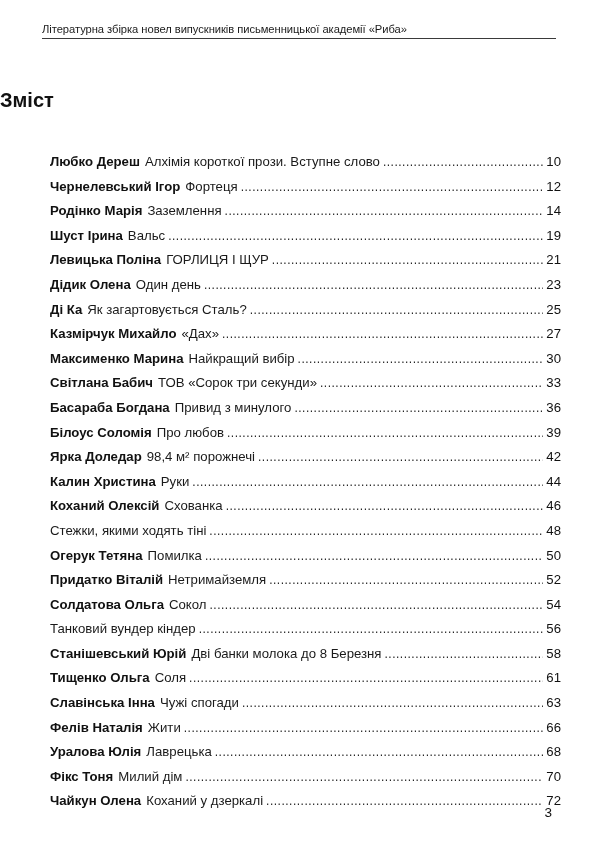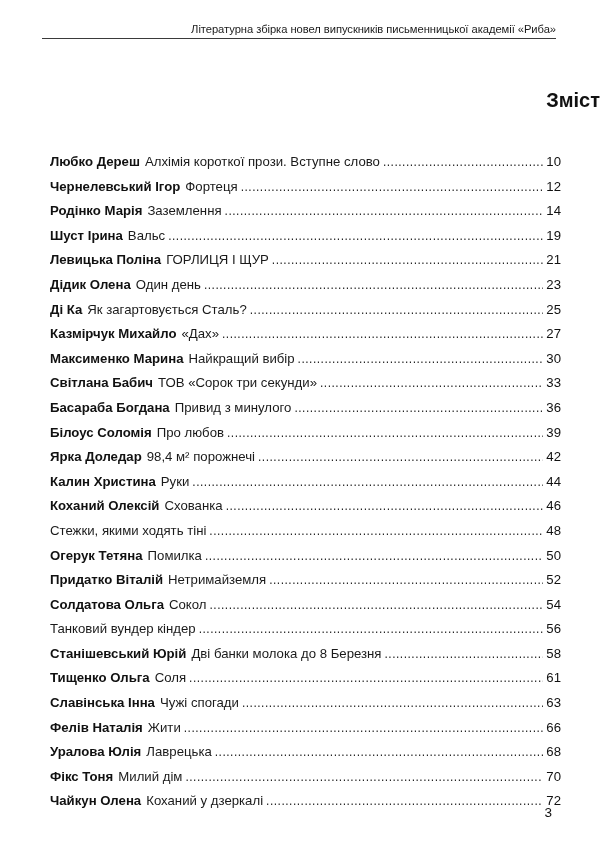--- a/index.html
+++ b/index.html
@@ -15,32 +15,32 @@
       font-family: "Liberation Sans", "DejaVu Sans", sans-serif;
       color: #111111;
     }
     .running-header {
       position: absolute;
       left: 42px;
       top: 22px;
       width: 514px;
       height: 16px;
       border-bottom: 1.2px solid #3a3a3a;
-      text-align: right;
+      text-align: left;
       font-size: 11.2px;
       line-height: 14px;
       color: #1a1a1a;
       letter-spacing: -0.05px;
     }
     .toc-title {
       position: absolute;
       left: 0;
       top: 89px;
       width: 600px;
-      text-align: right;
+      text-align: left;
       font-size: 20px;
       font-weight: bold;
       color: #111;
     }
     .toc-list {
       position: absolute;
       left: 42px;
       top: 144px;
       width: 511px;
       margin: 8px;

